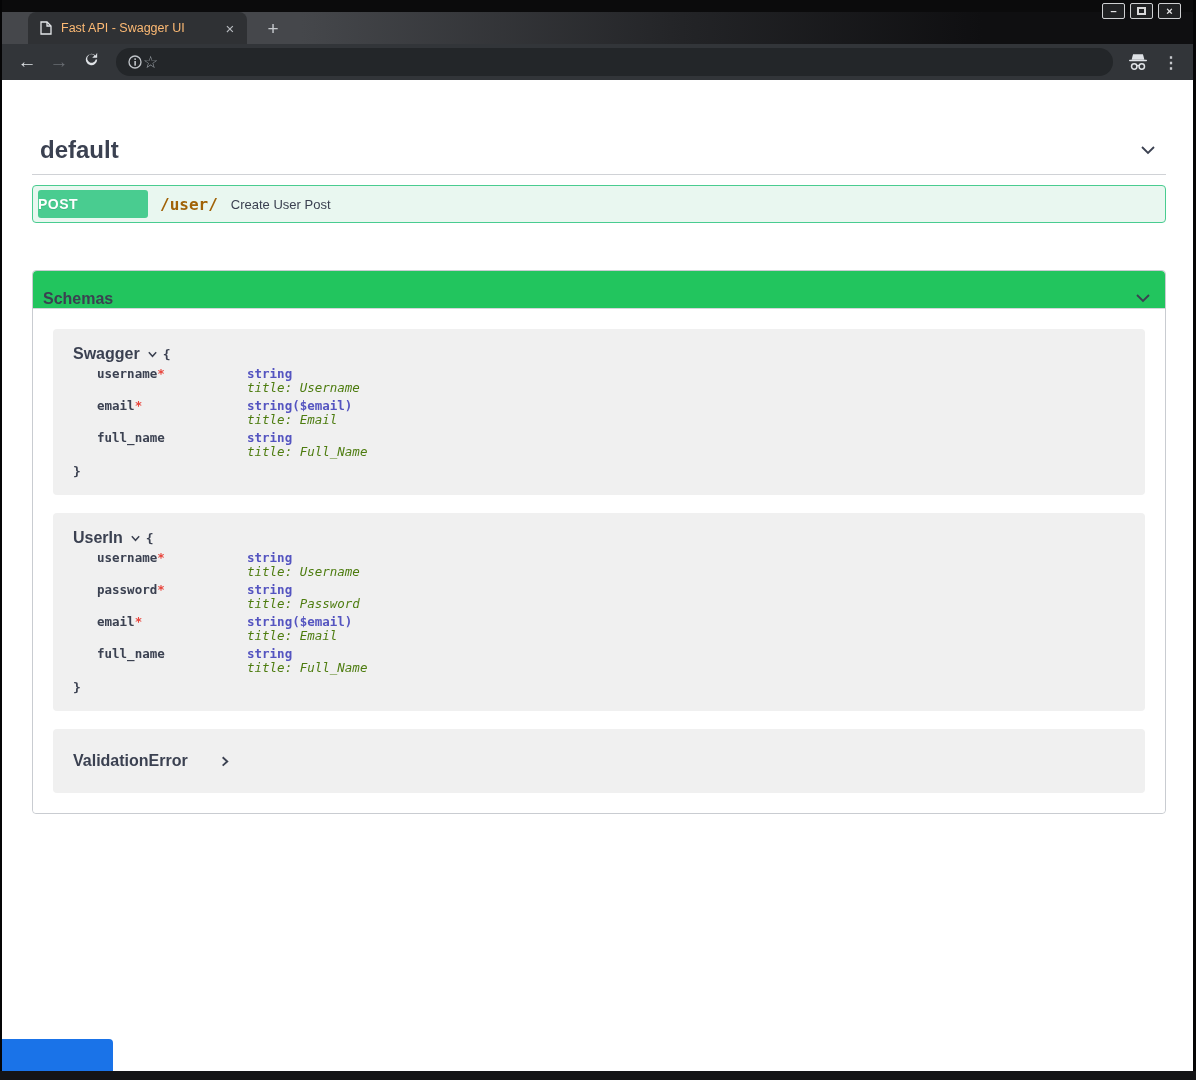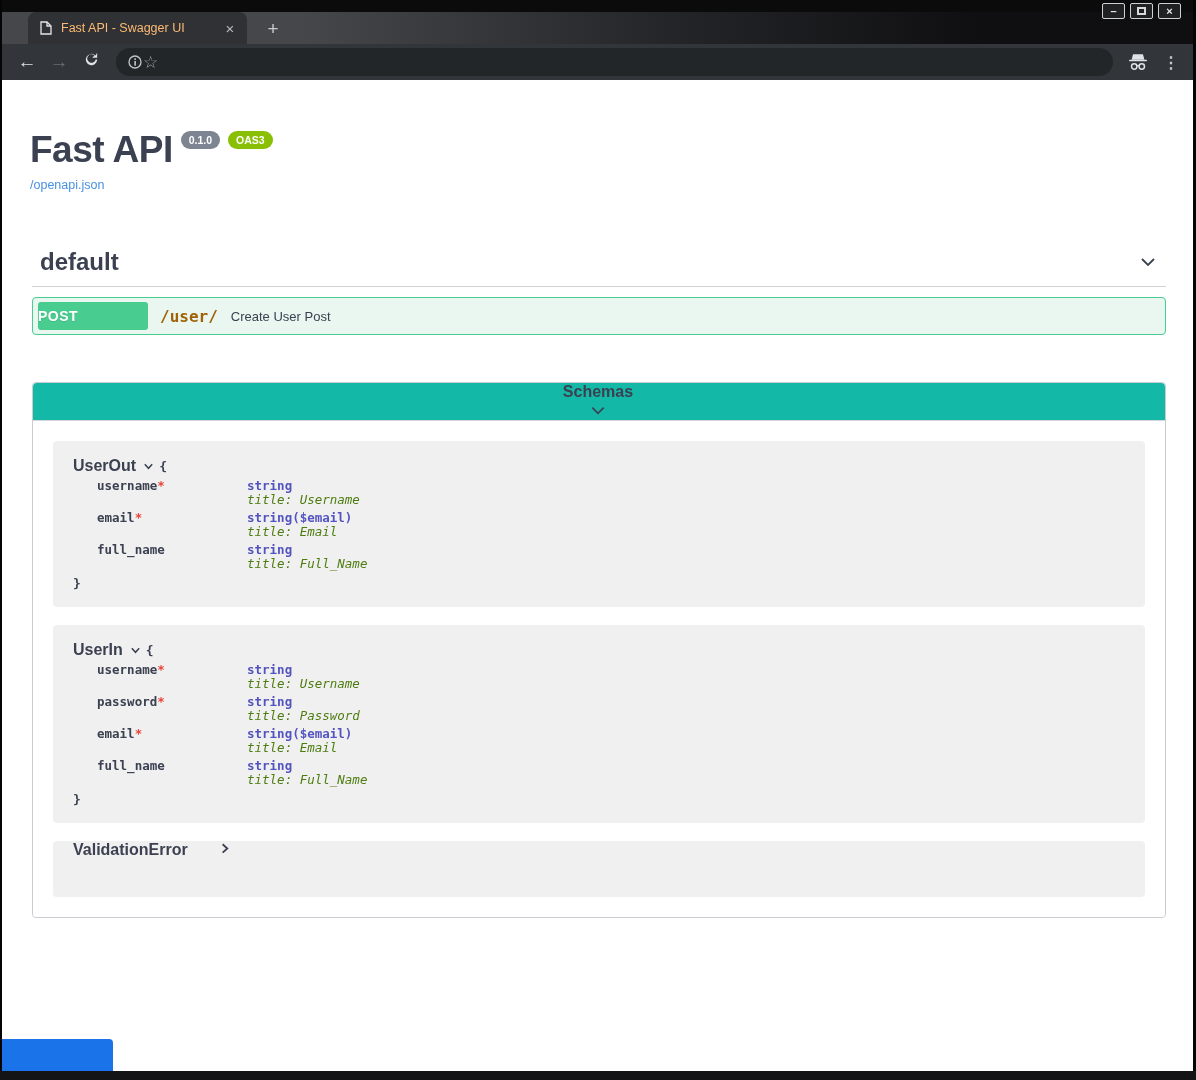--- a/index.html
+++ b/index.html
@@ -71,26 +71,26 @@
     background:#e9f7f0; display:flex; align-items:center; padding:0 5px;
   }
   .method-badge {
     width:110px; text-align:left; background:#49cc90; color:#fff; font-weight:bold;
     font-size:14px; padding:6px 0; border-radius:3px; text-shadow:0 1px 0 rgba(0,0,0,.1); letter-spacing:.5px;
   }
   .op-path { font-family:"DejaVu Sans Mono", monospace; font-weight:bold; font-size:16px; color:#a16207; margin-left:12px; }
   .op-summary { font-size:13px; color:#3b4151; margin-left:13px; }
 
   .schemas { margin-top:47px; border:1px solid #c9ccd1; border-radius:4px; }
-  .schemas-head { height:38px; background:#14b8a6; border-bottom:1px solid #d4d6da; display:flex; align-items:center; justify-content:space-between; padding:0 12px 0 10px; border-radius:4px 4px 0 0;flex-direction:column; }
+  .schemas-head { height:38px; background:#22c55e; border-bottom:1px solid #d4d6da; display:flex; align-items:flex-end; justify-content:space-between; padding:0 12px 0 10px; border-radius:4px 4px 0 0; }
   .schemas-title { font-size:16px; font-weight:bold; color:#3b4151; }
   .schemas-body { padding:20px; background:#fff; border-radius:0 0 4px 4px; }
 
   .model-box { background:#f0f0f0; border-radius:4px; margin-bottom:18px; padding:16px 20px; }
-  .model-box.collapsed { height:56px; display:flex; align-items:flex-start; padding:0 20px; margin-bottom:18px;gap:12px; }
+  .model-box.collapsed { height:64px; display:flex; align-items:center; padding:0 20px; margin-bottom:18px;gap:12px; }
   .model-box:last-child { margin-bottom:0; }
   .model-title { font-size:16px; font-weight:bold; color:#3b4151; }
   .model-head { display:flex; align-items:center; }
   .brace { font-family:"DejaVu Sans Mono", monospace; font-weight:bold; font-size:13px; color:#3b4151; margin-left:4px; }
   .chev-sm { margin-left:6px; display:flex; }
   .chev-r { margin-left:18px; display:flex; }
 
   .props { margin:4px 0 0 24px; }
   .prop-row { display:flex; margin-top:4px; }
   .prop-name { width:150px; font-family:"DejaVu Sans Mono", monospace; font-size:12.5px; font-weight:bold; color:#3b4151; line-height:14px; }
@@ -155,24 +155,20 @@
         <circle cx="7.8" cy="15" r="3" fill="none" stroke="#dfe2e6" stroke-width="1.7"></circle>
         <circle cx="16.2" cy="15" r="3" fill="none" stroke="#dfe2e6" stroke-width="1.7"></circle>
         <path d="M10.8 14.4q1.2-1 2.4 0" fill="none" stroke="#dfe2e6" stroke-width="1.4"></path>
       </svg>
     </span>
     <span class="menu-dots">⋮</span>
   </div>
 
   <div class="content">
 
-    <div class="info">
-      <h1 class="api-title">Fast API</h1><span class="badge ver">0.1.0</span><span class="badge oas">OAS3</span>
-      <a class="spec-link" href="#">/openapi.json</a>
-    </div>
 
     <div class="wrapper">
 
       <div class="sect-head">
         <span class="sect-title">default</span>
         <svg width="20" height="20" viewBox="0 0 20 20">
           <path d="M4 7l6 6 6-6" fill="none" stroke="#3b4151" stroke-width="1.8"></path>
         </svg>
       </div>
 
@@ -186,21 +182,21 @@
         <div class="schemas-head">
           <span class="schemas-title">Schemas</span>
           <svg width="20" height="20" viewBox="0 0 20 20">
             <path d="M4 7l6 6 6-6" fill="none" stroke="#3b4151" stroke-width="1.8"></path>
           </svg>
         </div>
         <div class="schemas-body">
 
           <div class="model-box">
             <div class="model-head">
-              <span class="model-title">UserOut</span>
+              <span class="model-title">Swagger</span>
               <span class="chev-sm">
                 <svg width="13" height="12" viewBox="0 0 14 13">
                     <path d="M3 4.5l4 4.5 4-4.5" fill="none" stroke="#3b4151" stroke-width="1.6"></path>
                   </svg>
               </span>
               <span class="brace">{</span>
             </div>
             <div class="props">
               <div class="prop-row">
                 <div class="prop-name"><span>username</span><span class="req">*</span></div>

